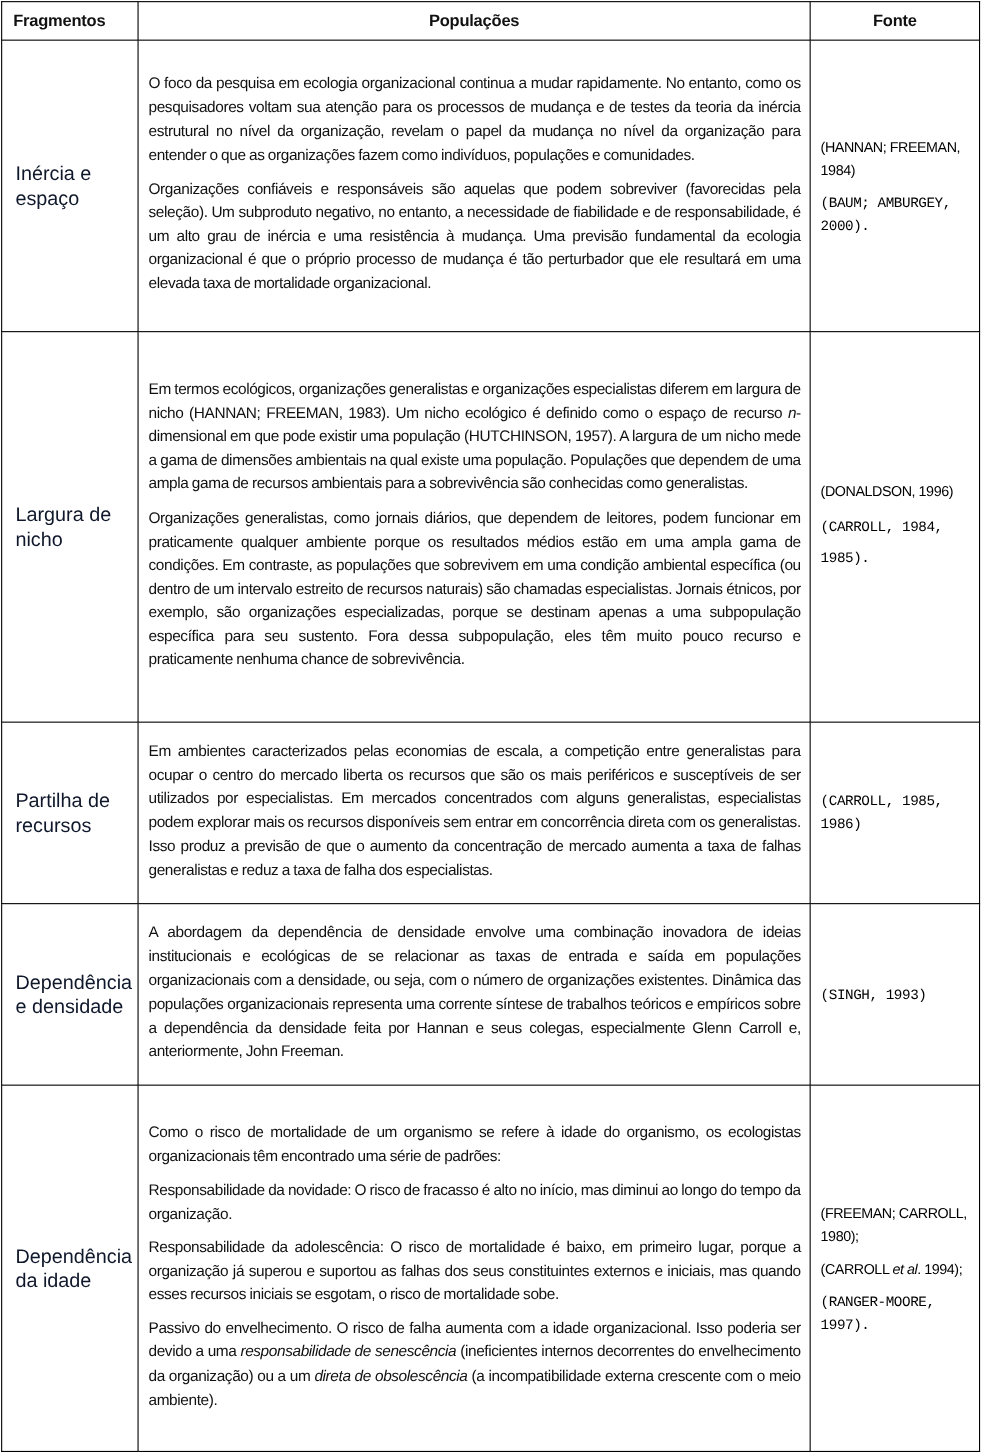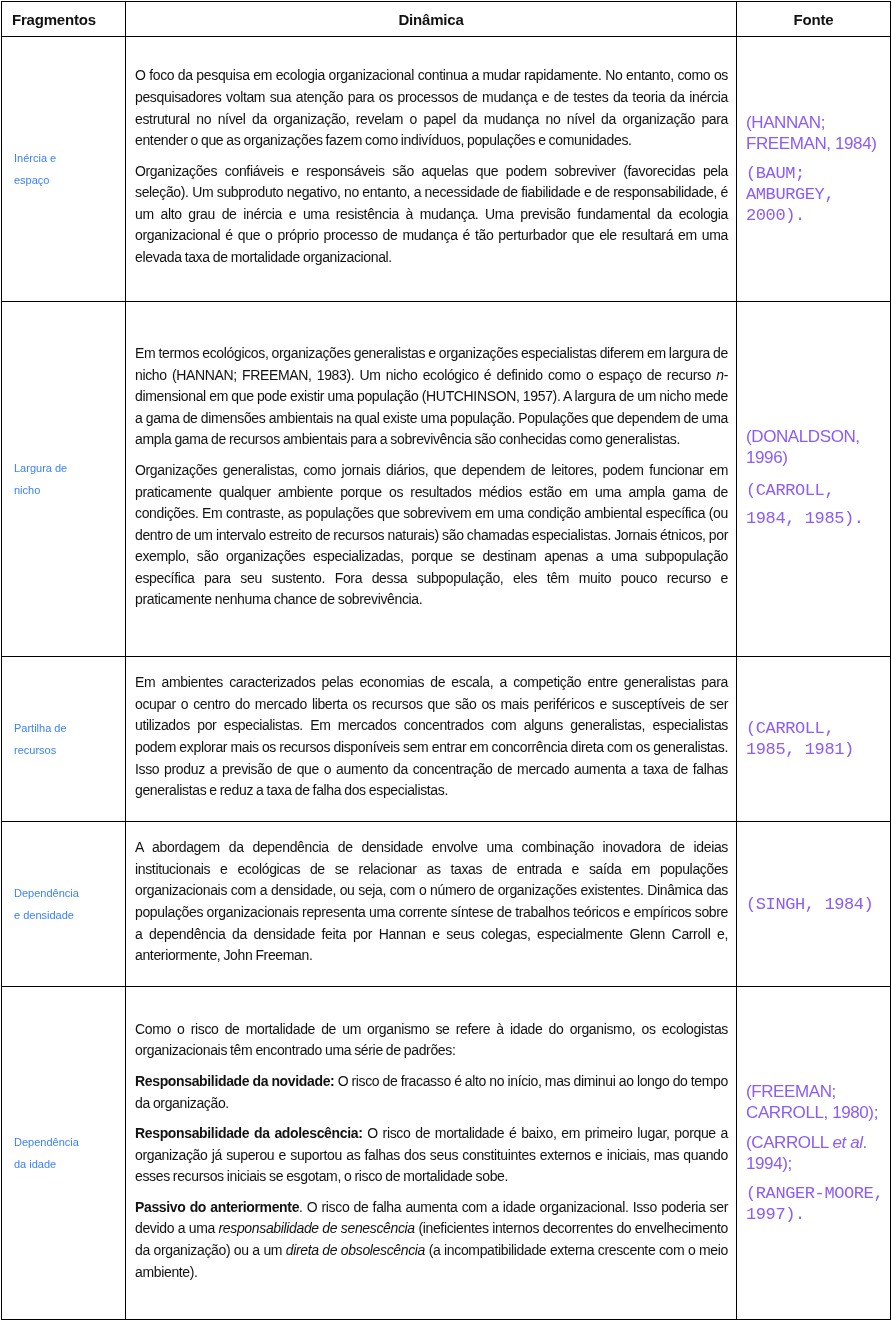--- a/index.html
+++ b/index.html
@@ -23,67 +23,67 @@
   th {
     height: 34px;
     font-family: "Liberation Sans Narrow", "Liberation Sans", sans-serif;
     font-weight: bold;
     font-size: 15px;
     letter-spacing: -0.2px;
   }
   th.h1 { text-align: left; padding-left: 10px !important; }
   th.h2, th.h3 { text-align: center; }
   td.frag {
-    font-size: 11px;
+    font-size: 18px;
     line-height: 22px;
     padding: 0 8px 0 12px !important;
-    color: #3b82f6;
+    color: #0f172a;
   }
   td.expo {
     padding: 4px 8px 8px 9px !important;
     font-size: 14px;
     line-height: 21.6px;
     letter-spacing: -0.35px;
     word-spacing: -0.5px;
     text-align: justify;
     font-stretch: condensed;
   }
   td.expo p { margin: 0 0 9px 0; }
   td.expo p:last-child { margin-bottom: 0; }
   td.src {
     padding: 0 6px 0 9px !important;
-    font-size: 17px;
+    font-size: 13px;
     line-height: 21px;
     letter-spacing: -0.4px;
-    color: #8b5cf6;
+    color: #000000;
   }
   td.src p { margin: 0 0 9px 0; }
   td.src p:last-child { margin-bottom: 0; font-family: Liberation Mono, monospace; }
   td.src p.spaced { line-height: 28px; margin: 0; }
-  b { font-weight: bold; }
+  b { font-weight: normal; }
   i { font-style: italic; }
   tr.r1 { height: 265px; }
   tr.r2 { height: 355px; }
   tr.r3 { height: 165px; }
   tr.r4 { height: 165px; }
   tr.r5 { height: 333px; }
 </style>
 </head>
 <body>
 
 <table class="doc">
   <colgroup>
       <col class="c1">
       <col class="c2">
       <col class="c3">
     </colgroup>
   <thead>
     <tr>
       <th class="h1">Fragmentos</th>
-      <th class="h2">Dinâmica</th>
+      <th class="h2">Populações</th>
       <th class="h3">Fonte</th>
     </tr>
   </thead>
   <tbody id="tbody">
       <tr class="r1">
         <td class="frag">
           <div>Inércia e</div>
           <div>espaço</div>
         </td>
         <td class="expo">
@@ -111,45 +111,45 @@
       </tr>
       <tr class="r3">
         <td class="frag">
           <div>Partilha de</div>
           <div>recursos</div>
         </td>
         <td class="expo">
           <p><span>Em ambientes caracterizados pelas economias de escala, a competição entre generalistas para ocupar o centro do mercado liberta os recursos que são os mais periféricos e susceptíveis de ser utilizados por especialistas. Em mercados concentrados com alguns generalistas, especialistas podem explorar mais os recursos disponíveis sem entrar em concorrência direta com os generalistas. Isso produz a previsão de que o aumento da concentração de mercado aumenta a taxa de falhas generalistas e reduz a taxa de falha dos especialistas.</span></p>
         </td>
         <td class="src">
-          <p><span>(CARROLL, 1985, 1981)</span></p>
+          <p><span>(CARROLL, 1985, 1986)</span></p>
         </td>
       </tr>
       <tr class="r4">
         <td class="frag">
           <div>Dependência</div>
           <div>e densidade</div>
         </td>
         <td class="expo">
           <p><span>A abordagem da dependência de densidade envolve uma combinação inovadora de ideias institucionais e ecológicas de se relacionar as taxas de entrada e saída em populações organizacionais com a densidade, ou seja, com o número de organizações existentes. Dinâmica das populações organizacionais representa uma corrente síntese de trabalhos teóricos e empíricos sobre a dependência da densidade feita por Hannan e seus colegas, especialmente Glenn Carroll e, anteriormente, John Freeman.</span></p>
         </td>
         <td class="src">
-          <p><span>(SINGH, 1984)</span></p>
+          <p><span>(SINGH, 1993)</span></p>
         </td>
       </tr>
       <tr class="r5">
         <td class="frag">
           <div>Dependência</div>
           <div>da idade</div>
         </td>
         <td class="expo">
           <p><span>Como o risco de mortalidade de um organismo se refere à idade do organismo, os ecologistas organizacionais têm encontrado uma série de padrões:</span></p>
           <p><b>Responsabilidade da novidade:</b><span> O risco de fracasso é alto no início, mas diminui ao longo do tempo da organização.</span></p>
           <p><b>Responsabilidade da adolescência:</b><span> O risco de mortalidade é baixo, em primeiro lugar, porque a organização já superou e suportou as falhas dos seus constituintes externos e iniciais, mas quando esses recursos iniciais se esgotam, o risco de mortalidade sobe.</span></p>
-          <p><b>Passivo do anteriormente</b><span>. O risco de falha aumenta com a idade organizacional. Isso poderia ser devido a uma </span><i>responsabilidade de senescência</i><span> (ineficientes internos decorrentes do envelhecimento da organização) ou a um </span><i>direta de obsolescência</i><span> (a incompatibilidade externa crescente com o meio ambiente).</span></p>
+          <p><b>Passivo do envelhecimento</b><span>. O risco de falha aumenta com a idade organizacional. Isso poderia ser devido a uma </span><i>responsabilidade de senescência</i><span> (ineficientes internos decorrentes do envelhecimento da organização) ou a um </span><i>direta de obsolescência</i><span> (a incompatibilidade externa crescente com o meio ambiente).</span></p>
         </td>
         <td class="src">
           <p><span>(FREEMAN; CARROLL, 1980);</span></p>
           <p><span>(CARROLL </span><i>et al</i><span>. 1994);</span></p>
           <p><span>(RANGER-MOORE, 1997).</span></p>
         </td>
       </tr>
     </tbody>
 </table>
 

